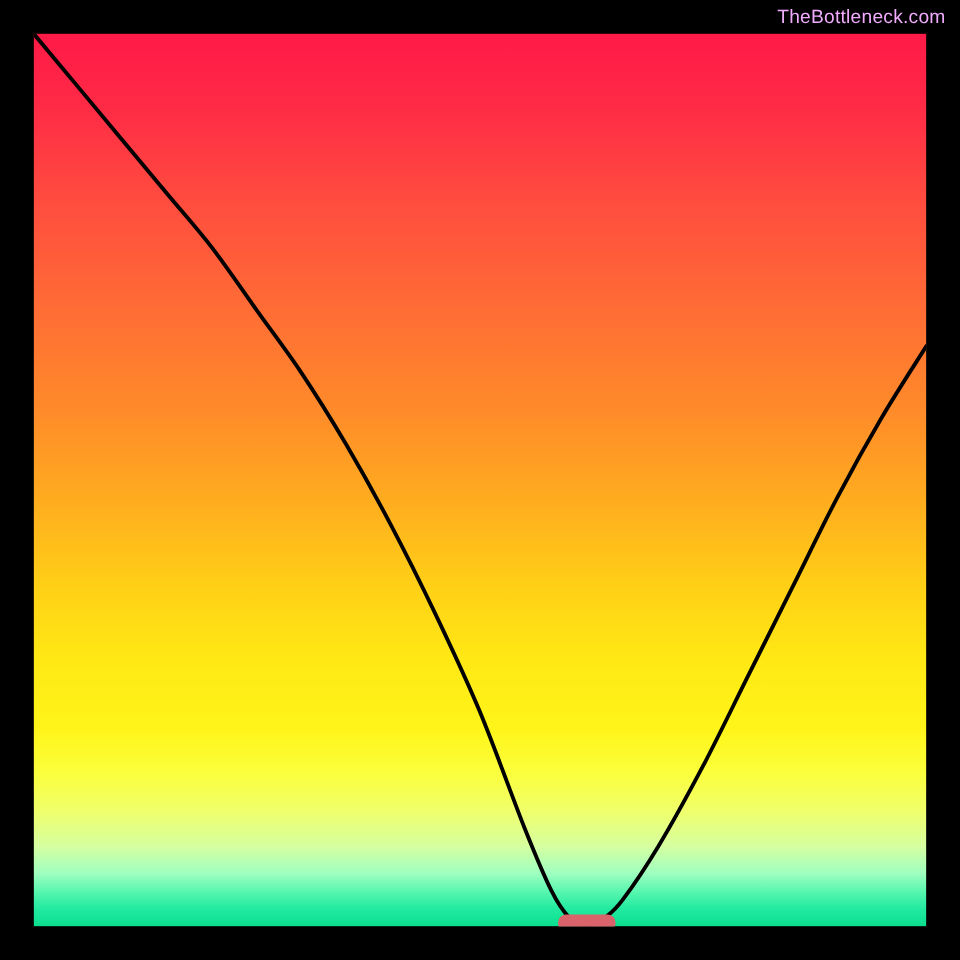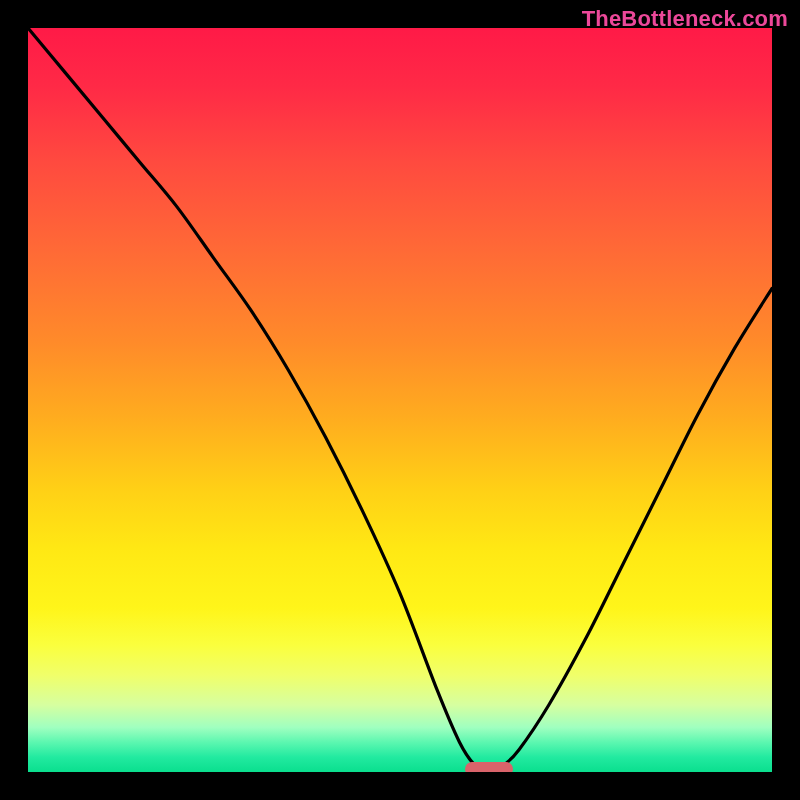--- a/index.html
+++ b/index.html
@@ -14,23 +14,23 @@
     position: relative;
     width: 800px;
     height: 800px;
     background: #000;
   }
   .watermark {
     position: absolute;
     top: 6px;
     right: 12px;
     font-family: Arial, Helvetica, sans-serif;
-    font-size: 22px;
-    font-weight: 700;
-    color: #ec4899;
+    font-size: 16px;
+    font-weight: 400;
+    color: #f0abfc;
     letter-spacing: 0.2px;
     z-index: 10;
   }
   .plot {
     position: absolute;
     left: 28px;
     top: 28px;
     width: 744px;
     height: 744px;
     overflow: hidden;

